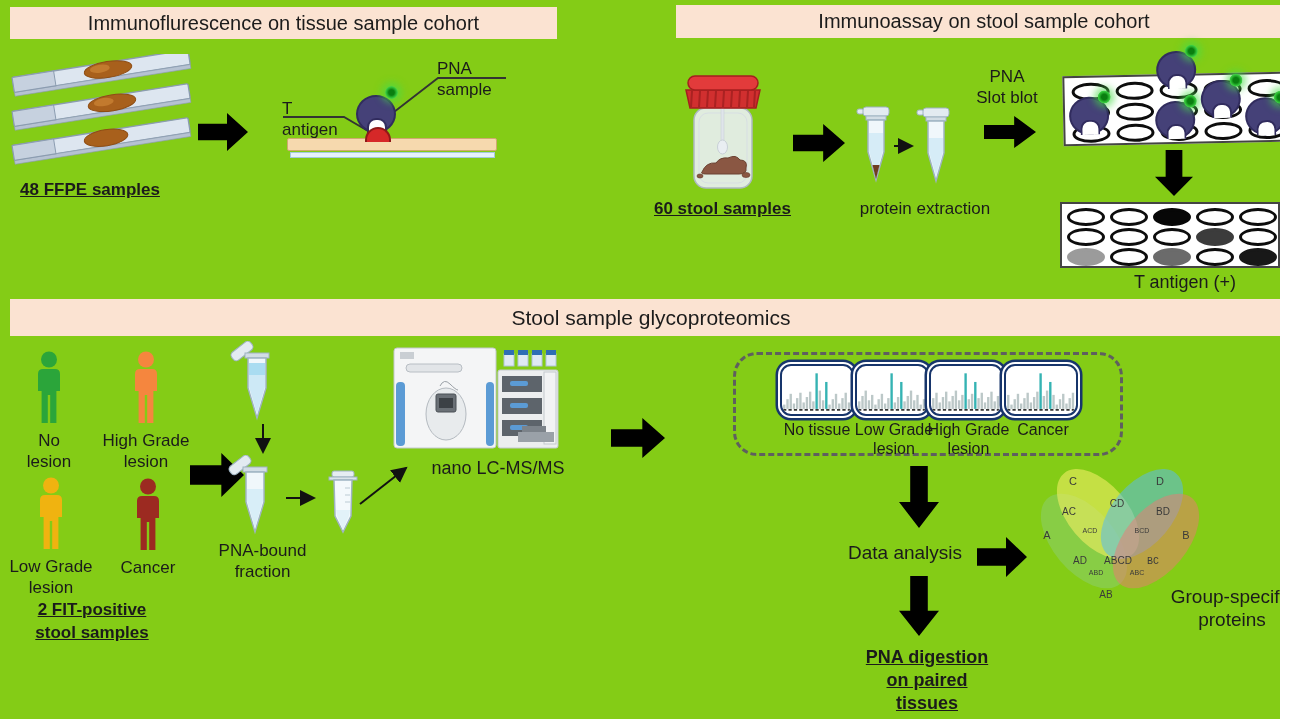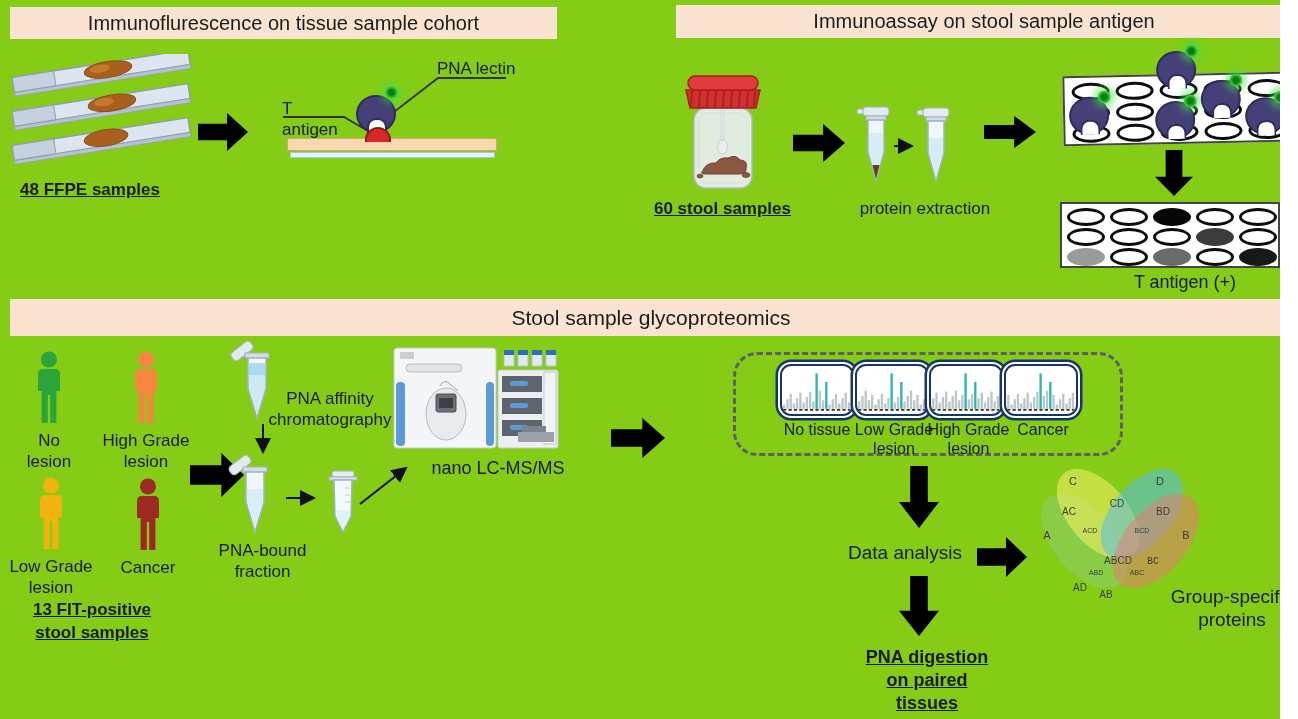--- a/index.html
+++ b/index.html
@@ -35,21 +35,21 @@
 
   <svg width="0" height="0" style="position:absolute">
     <defs>
         <marker id="ah" markerWidth="9" markerHeight="9" refX="7" refY="4" orient="auto">
           <path d="M0,0 L8,4 L0,8 Z" fill="#111"></path>
         </marker>
       </defs>
   </svg>
 
   <div class="banner" style="left:10px;top:7px;width:547px;height:32px">Immunoflurescence on tissue sample cohort</div>
-  <div class="banner" style="left:676px;top:5px;width:616px;height:33px">Immunoassay on stool sample antigen</div>
+  <div class="banner" style="left:676px;top:5px;width:616px;height:33px">Immunoassay on stool sample cohort</div>
   <div class="banner" style="left:10px;top:299px;width:1282px;height:37px;font-size:21px">Stool sample glycoproteomics</div>
 
   <svg class="abs" style="left:6px;top:54px" width="192" height="122" viewBox="0 0 192 122">
     <g transform="translate(2,6) rotate(-9 90 10)">
       <rect x="4" y="4" width="178" height="15" rx="1.5" fill="#dde6f0" stroke="#8b9cb0" stroke-width="1.4"></rect>
       <rect x="4" y="19" width="178" height="4" fill="#b6c2d2" stroke="#8b9cb0" stroke-width="0.6"></rect>
       <rect x="4" y="4" width="42" height="15" fill="#c6d1df" stroke="#8b9cb0" stroke-width="1"></rect>
       <ellipse cx="100" cy="11" rx="24" ry="8" fill="#a8601c" stroke="#8f4d13"></ellipse>
       <ellipse cx="92" cy="9" rx="10" ry="4" fill="#c27a2e"></ellipse>
     </g>
@@ -68,21 +68,21 @@
     </g>
   </svg>
   <div class="lbl bold" style="left:0px;top:180px;width:180px;font-size:17px">48 FFPE samples</div>
   <div class="arrow-r" style="left:198px;top:113px;width:50px;height:38px"></div>
 
   <svg class="abs" style="left:280px;top:55px" width="240" height="110" viewBox="0 0 240 110">
     <polyline points="3,62 64,62 88,76" fill="none" stroke="#333" stroke-width="1.8"></polyline>
     <polyline points="226,23 158,23 114,57" fill="none" stroke="#333" stroke-width="1.8"></polyline>
   </svg>
   <div class="lbl" style="left:282px;top:99px;width:70px;font-size:17px;text-align:left">T antigen</div>
-  <div class="lbl" style="left:437px;top:59px;width:80px;font-size:17px;text-align:left">PNA lectin</div>
+  <div class="lbl" style="left:437px;top:59px;width:80px;font-size:17px;text-align:left">PNA sample</div>
 
   <div class="abs" style="left:287px;top:138px;width:210px;height:13px;background:#f6d9ae;border:1.5px solid #cfa970;border-radius:2px"></div>
   <div class="abs" style="left:290px;top:152px;width:205px;height:6px;background:#e6f2fb;border:1px solid #a5c8de"></div>
   <div class="lectin" style="left:356px;top:95px">
     <div class="fluor" style="left:27px;top:-11px"></div>
   </div>
   <div class="abs" style="left:365px;top:127px;width:26px;height:15px;background:#d62828;border:2px solid #901818;border-bottom:none;border-radius:14px 14px 0 0"></div>
 
   <svg class="abs" style="left:676px;top:74px" width="94" height="122" viewBox="0 0 94 122">
     <rect x="18" y="34" width="58" height="80" rx="12" fill="#eaf0f4" fill-opacity="0.9" stroke="#aeb9c2" stroke-width="1.5"></rect>
@@ -122,20 +122,24 @@
   </svg>
   <svg class="abs" style="left:916px;top:104px" width="40" height="88" viewBox="0 0 40 88">
     <rect x="1" y="6" width="7" height="5" rx="2" fill="#e3ebf1" stroke="#9fb4c2"></rect>
     <rect x="7" y="4" width="26" height="9" rx="3" fill="#e3ebf1" stroke="#9fb4c2"></rect>
     <rect x="10" y="13" width="20" height="4" fill="#d2dde5" stroke="#9fb4c2"></rect>
     <path d="M12,17 h16 v32 l-8,28 l-8,-28 z" fill="#f0f7fb" stroke="#9fb4c2" stroke-width="1.5"></path>
     <path d="M13,34 h14 v14 l-7,24 l-7,-24 z" fill="#d6ecf7"></path>
   </svg>
   <div class="lbl" style="left:840px;top:199px;width:170px;font-size:17px">protein extraction</div>
 
+  <div class="lbl" style="left:960px;top:67px;width:94px;font-size:17px">
+    <div>PNA</div>
+    <div>Slot blot</div>
+  </div>
   <div class="arrow-r" style="left:984px;top:116px;width:52px;height:32px"></div>
 
   <div class="abs" id="blot1-wrap" style="left:1063px;top:74px;width:226px;height:70px;transform:rotate(-1.2deg)">
     <div class="membrane" id="blot1" style="left:0;top:0;width:226px;height:70px">
         <div class="cell" style="left: 7px; top: 5px; width: 38px; height: 18px;"></div>
         <div class="cell" style="left: 51px; top: 5px; width: 38px; height: 18px;"></div>
         <div class="cell" style="left: 95px; top: 5px; width: 38px; height: 18px;"></div>
         <div class="cell" style="left: 139px; top: 5px; width: 38px; height: 18px;"></div>
         <div class="cell" style="left: 183px; top: 5px; width: 38px; height: 18px;"></div>
         <div class="cell" style="left: 7px; top: 26px; width: 38px; height: 18px;"></div>
@@ -219,38 +223,34 @@
     <svg class="person-svg person-figure" width="34" height="74" viewBox="0 0 34 74">
       <circle cx="17" cy="8.5" r="8" fill="#9c2a21"></circle>
       <path d="M11 18 h12 q5 0 5 5 v17 h-3.6 v32 h-6.2 v-28 h-2.4 v28 h-6.2 v-32 H6 v-17 q0,-5 5,-5 z" fill="#9c2a21"></path>
     </svg>
     <div class="person-label">
       <div>Cancer</div>
       <div></div>
     </div>
   </div>
   <div class="lbl bold" style="left:17px;top:599px;width:150px;font-size:17px;line-height:1.35">
-    <div>13 FIT-positive</div>
+    <div>2 FIT-positive</div>
     <div>stool samples</div>
   </div>
   <div class="arrow-r" style="left:190px;top:453px;width:54px;height:44px"></div>
 
   <svg class="abs" style="left:224px;top:341px" width="54" height="84" viewBox="0 0 54 84">
     <g transform="rotate(-38 18 10)">
         <rect x="6" y="5" width="24" height="10" rx="4" fill="#e3ebf1" stroke="#9fb4c2"></rect>
       </g>
     <rect x="21" y="12" width="24" height="5" fill="#d2dde5" stroke="#9fb4c2"></rect>
     <path d="M24,17 h18 v30 l-9,30 l-9,-30 z" fill="#f0f7fb" stroke="#9fb4c2" stroke-width="1.5"></path>
     <path d="M25,22 h16 v24 l-8,27 l-8,-27 z" fill="#cde9f6"></path>
     <rect x="25" y="22" width="16" height="12" fill="#a9dcf1"></rect>
   </svg>
-  <div class="lbl" style="left:250px;top:389px;width:160px;font-size:17px">
-    <div>PNA affinity</div>
-    <div>chromatography</div>
-  </div>
   <svg class="abs" style="left:255px;top:422px" width="16" height="40" viewBox="0 0 16 40">
     <line x1="8" y1="2" x2="8" y2="30" stroke="#111" stroke-width="2" marker-end="url(#ah)"></line>
   </svg>
   <svg class="abs" style="left:222px;top:455px" width="54" height="84" viewBox="0 0 54 84">
     <g transform="rotate(-38 18 10)">
         <rect x="6" y="5" width="24" height="10" rx="4" fill="#e3ebf1" stroke="#9fb4c2"></rect>
       </g>
     <rect x="21" y="12" width="24" height="5" fill="#d2dde5" stroke="#9fb4c2"></rect>
     <path d="M24,17 h18 v30 l-9,30 l-9,-30 z" fill="#f0f7fb" stroke="#9fb4c2" stroke-width="1.5"></path>
     <path d="M25,34 h16 v12 l-8,27 l-8,-27 z" fill="#d8eef8"></path>
@@ -443,21 +443,21 @@
   <div class="venn-lbl" style="left: 47px; top: 25px; font-size: 11px;">C</div>
       <div class="venn-lbl" style="left: 134px; top: 25px; font-size: 11px;">D</div>
       <div class="venn-lbl" style="left: 21px; top: 79px; font-size: 11px;">A</div>
       <div class="venn-lbl" style="left: 160px; top: 79px; font-size: 11px;">B</div>
       <div class="venn-lbl" style="left: 43px; top: 55px; font-size: 10px;">AC</div>
       <div class="venn-lbl" style="left: 91px; top: 47px; font-size: 10px;">CD</div>
       <div class="venn-lbl" style="left: 137px; top: 55px; font-size: 10px;">BD</div>
       <div class="venn-lbl" style="left: 64px; top: 74px; font-size: 7px;">ACD</div>
       <div class="venn-lbl" style="left: 116px; top: 74px; font-size: 7px;">BCD</div>
       <div class="venn-lbl" style="left: 92px; top: 104px; font-size: 10px;">ABCD</div>
-      <div class="venn-lbl" style="left: 54px; top: 104px; font-size: 10px; margin-top: 27px;">AD</div>
+      <div class="venn-lbl" style="left: 54px; top: 104px; font-size: 10px;">AD</div>
       <div class="venn-lbl" style="left: 127px; top: 105px; font-size: 10px; font-family: Liberation Mono, monospace;">BC</div>
       <div class="venn-lbl" style="left: 70px; top: 116px; font-size: 7px;">ABD</div>
       <div class="venn-lbl" style="left: 111px; top: 116px; font-size: 7px;">ABC</div>
       <div class="venn-lbl" style="left: 80px; top: 138px; font-size: 10px;">AB</div>
     </div>
   <div class="lbl" style="left:1164px;top:585px;width:136px;font-size:19px">
     <div>Group-specific</div>
     <div>proteins</div>
   </div>
 

